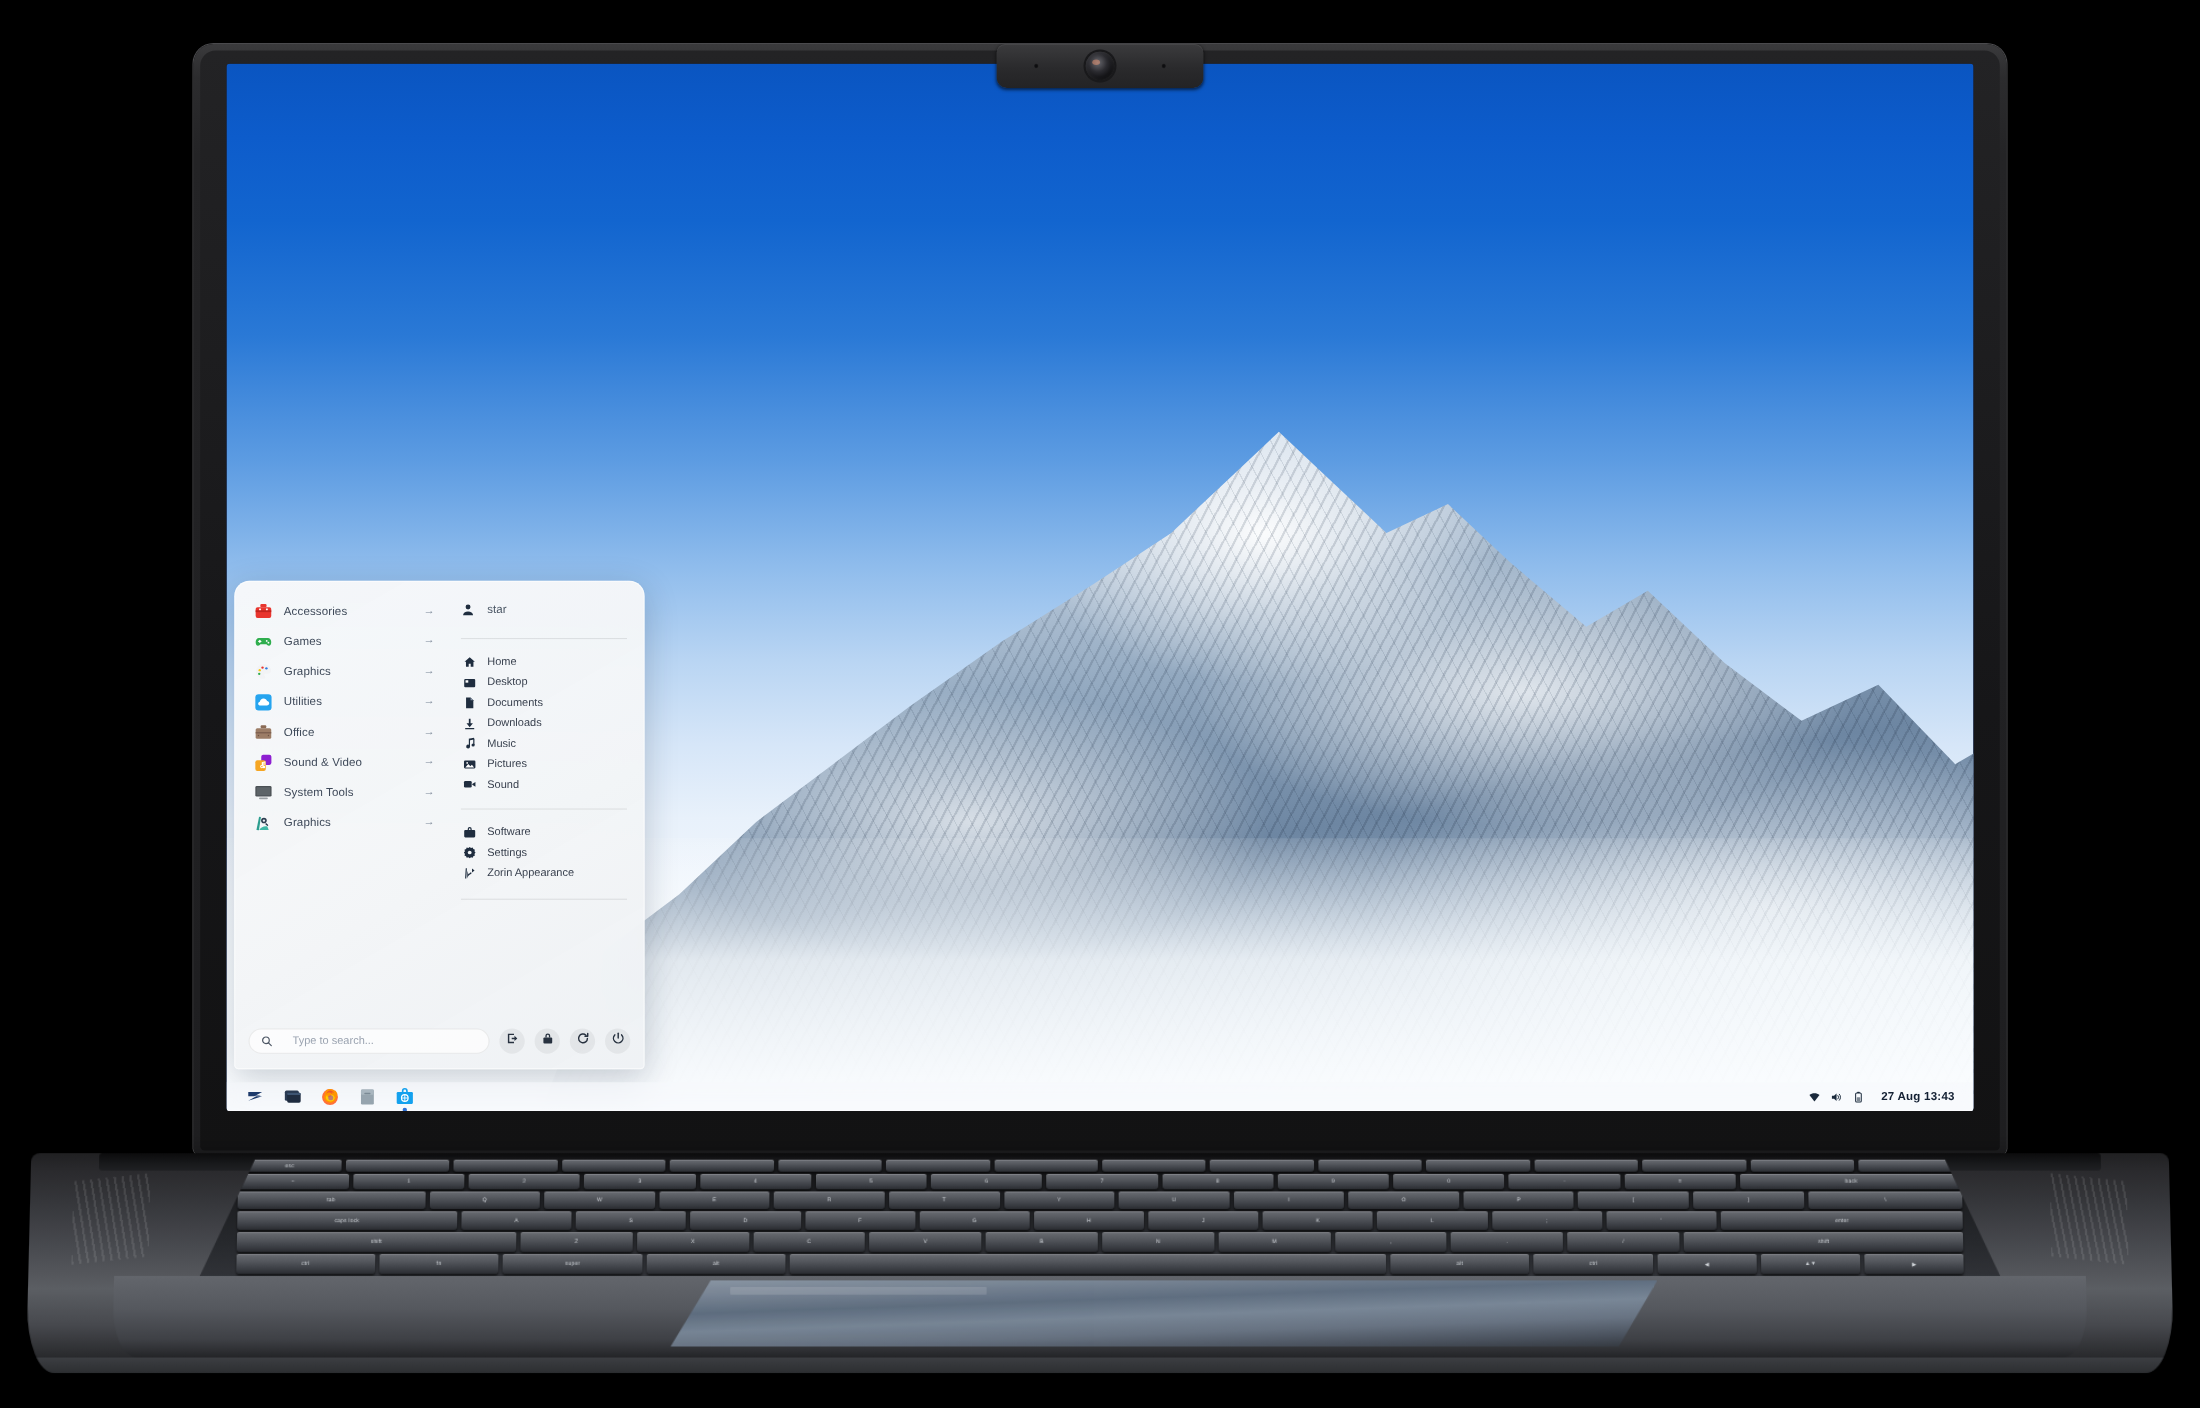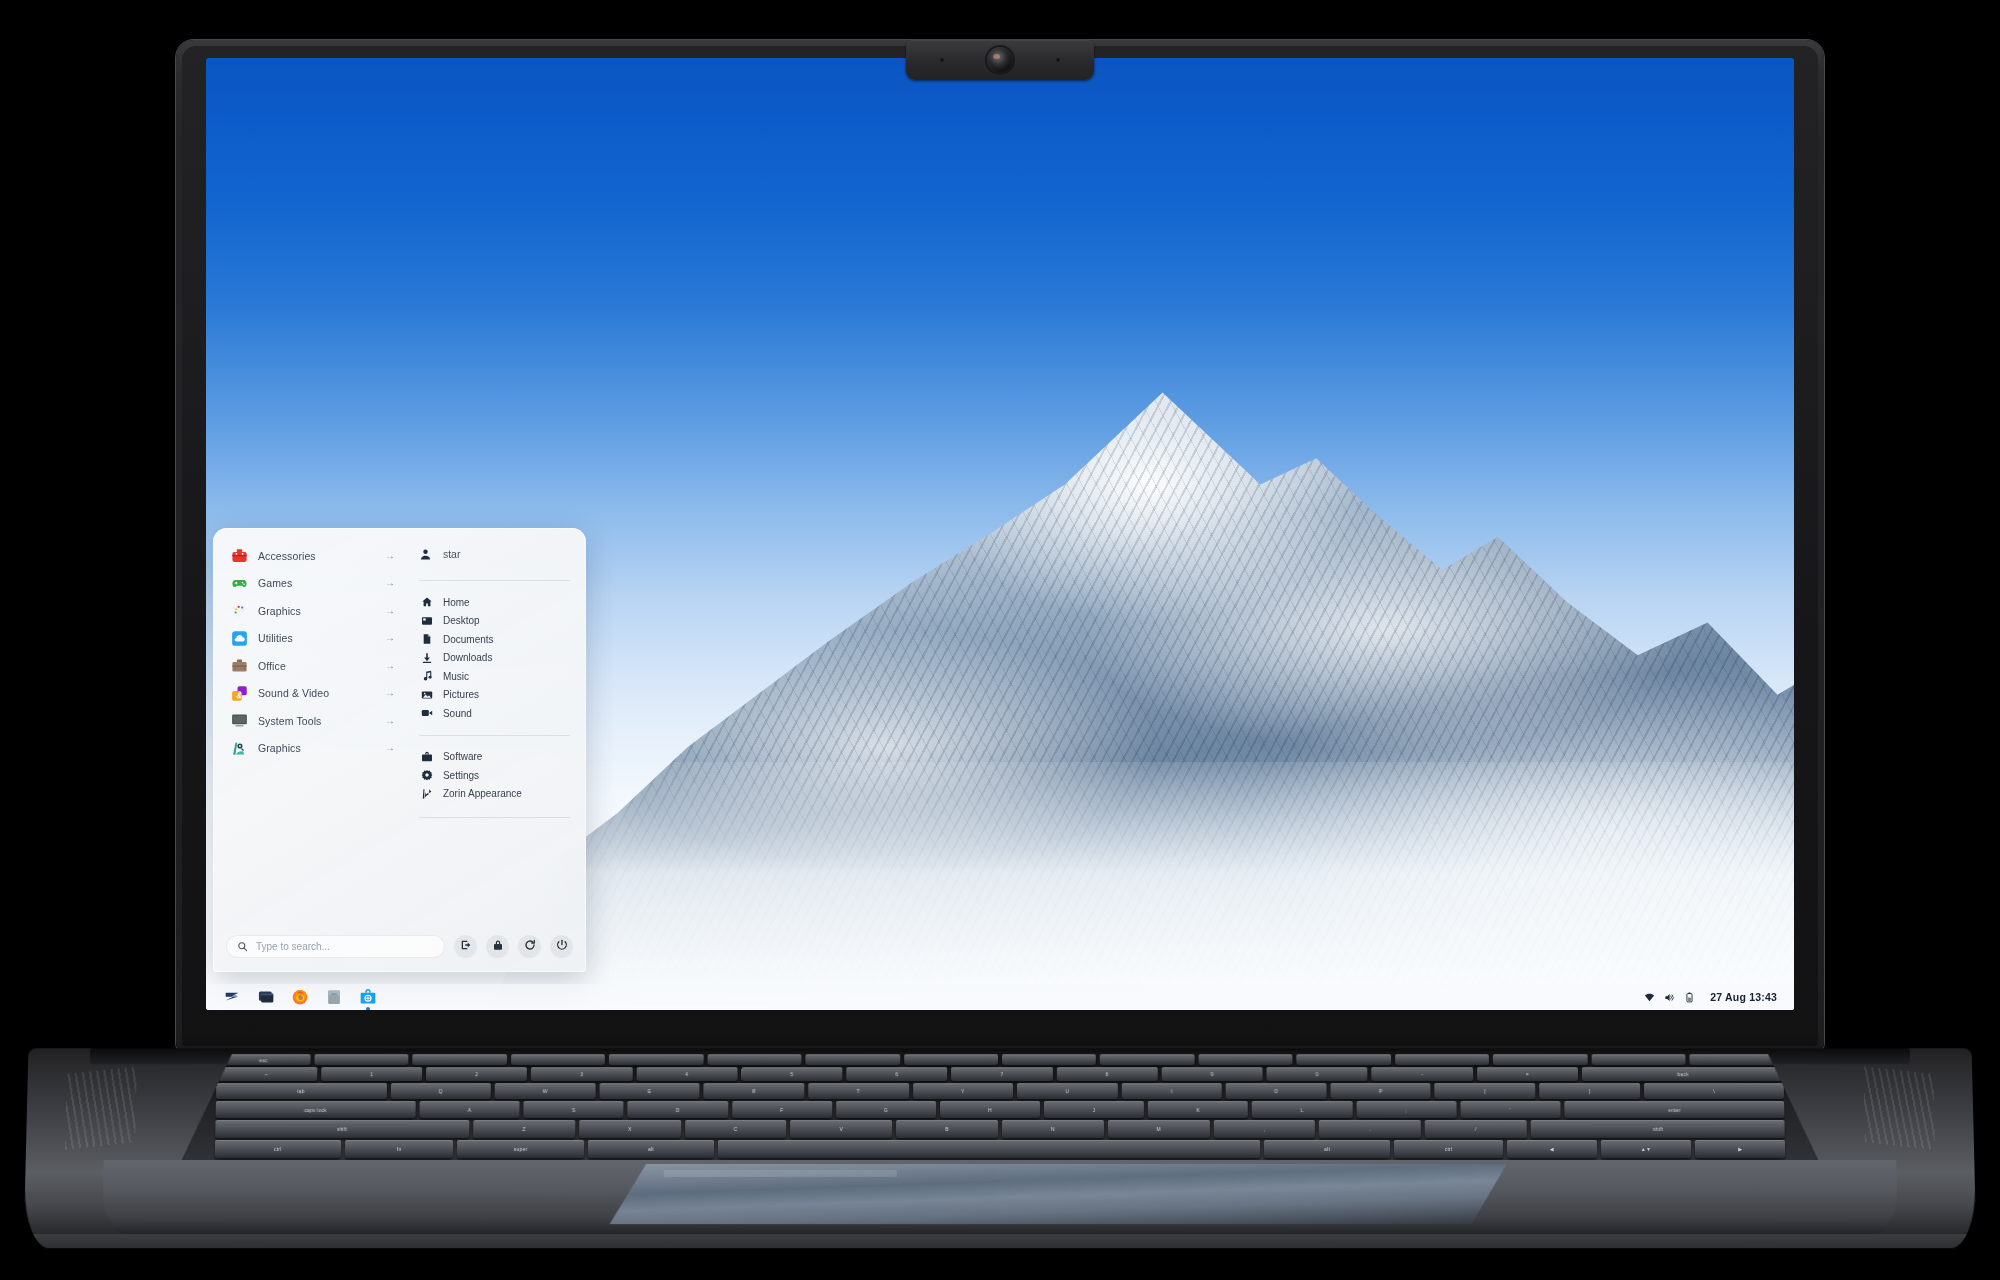--- a/index.html
+++ b/index.html
@@ -120,21 +120,21 @@
                padding:0 6px; border-radius:6px; }
   .place-label { font-size:10px; color:#39414f; }
   .pico { width:13px; height:13px; flex:0 0 13px; display:flex; align-items:center; justify-content:center; color:#1f2d3f; }
   .pico svg { width:12px; height:12px; fill:#1f2d3f; }
 
   
   .menu-foot { height:46px; display:flex; align-items:center; gap:9px; padding:0 13px 6px 13px; }
   .search-box {
     flex:1; height:23px; border-radius:12px;
     background:rgba(255,255,255,.72); border:1px solid rgba(0,0,0,.07);
-    display:flex; align-items:center; gap:8px; padding:0 10px;
+    display:flex; align-items:center; gap:18px; padding:0 10px;
   }
   .search-box input {
     border:none; background:transparent; outline:none; width:100%;
     font-size:10px; color:#46505f; font-family:"Liberation Sans", sans-serif;
   }
   .search-box input::placeholder{ color:#9aa3b0; }
   .sysbtn {
     width:23px; height:23px; border-radius:50%;
     background:rgba(0,0,0,.055); display:flex; align-items:center; justify-content:center;
     flex:0 0 23px;

